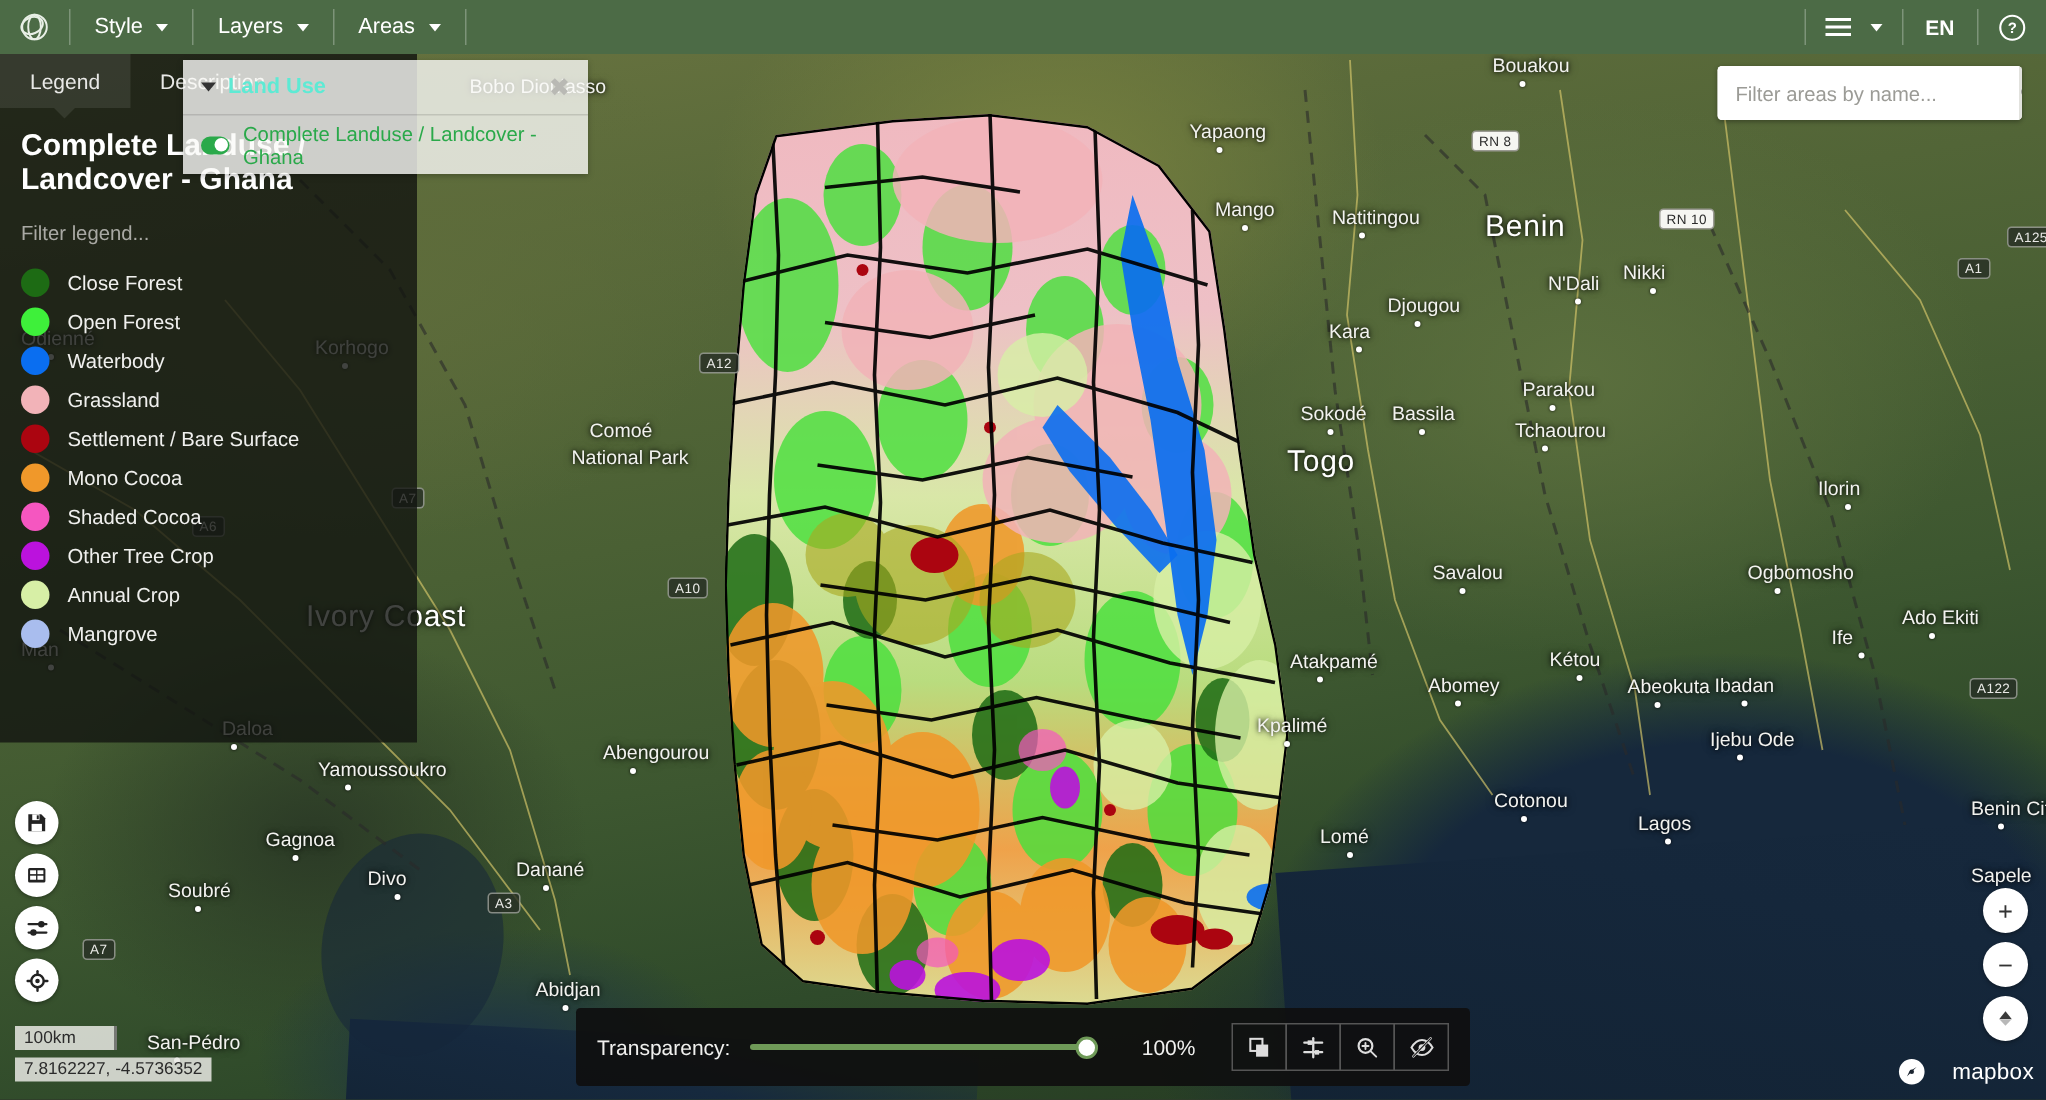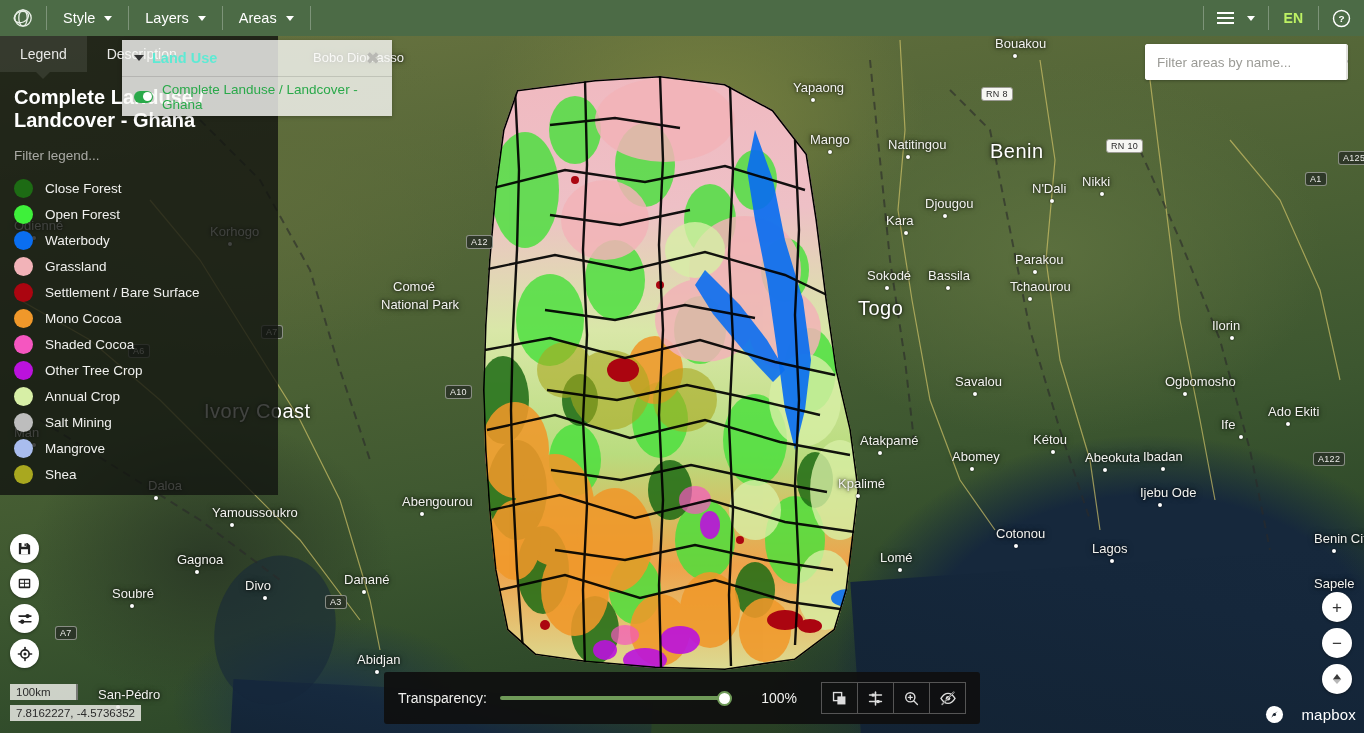--- a/index.html
+++ b/index.html
@@ -75,21 +75,21 @@
     width: 0; height: 0; border-left: 4.5px solid transparent; border-right: 4.5px solid transparent;
     border-top: 5px solid #fff;
   }
   .spacer { flex: 1; }
   .navicon {
     display: flex; align-items: center; justify-content: center; padding: 0 13px;
     color: #fff; cursor: pointer;
   }
   .hamb { display: flex; flex-direction: column; gap: 3px; }
   .hamb i { display: block; width: 17px; height: 2px; background: #fff; }
-  .lang { color: #bef264; font-size: 14px; font-weight: bold; padding: 16px 15px; display: flex; align-items: center; cursor: pointer; }
+  .lang { color: #ffffff; font-size: 14px; font-weight: bold; padding: 16px 15px; display: flex; align-items: center; cursor: pointer; }
 
   
   #legendpanel {
     position: absolute; left: 0; top: 36px; width: 278px; height: 459px;
     background: rgba(18,20,16,.80); z-index: 30; color: #fff;
   }
   #tabs { display: flex; height: 36px; }
   .tab {
     padding: 0 20px; display: flex; align-items: center; font-size: 14px;
     color: #e8e8e6; cursor: pointer; position: relative;
@@ -571,30 +571,22 @@
         </div>
         <div class="legrow">
           <span class="swatch" style="background: rgb(187, 18, 221);"></span>
           <span class="leglabel">Other Tree Crop</span>
         </div>
         <div class="legrow">
           <span class="swatch" style="background: rgb(215, 239, 166);"></span>
           <span class="leglabel">Annual Crop</span>
         </div>
         <div class="legrow">
-          <span class="swatch" style="background: rgb(189, 189, 189);"></span>
-          <span class="leglabel">Salt Mining</span>
-        </div>
-        <div class="legrow">
           <span class="swatch" style="background: rgb(169, 189, 238);"></span>
           <span class="leglabel">Mangrove</span>
-        </div>
-        <div class="legrow">
-          <span class="swatch" style="background: rgb(169, 168, 31);"></span>
-          <span class="leglabel">Shea</span>
         </div>
       </div>
   </div>
 
   <div id="landuse">
     <div id="lu-head">
       <span class="tri-down"></span>
       <span id="lu-title">Land Use</span>
       <span id="lu-close">✖</span>
     </div>

